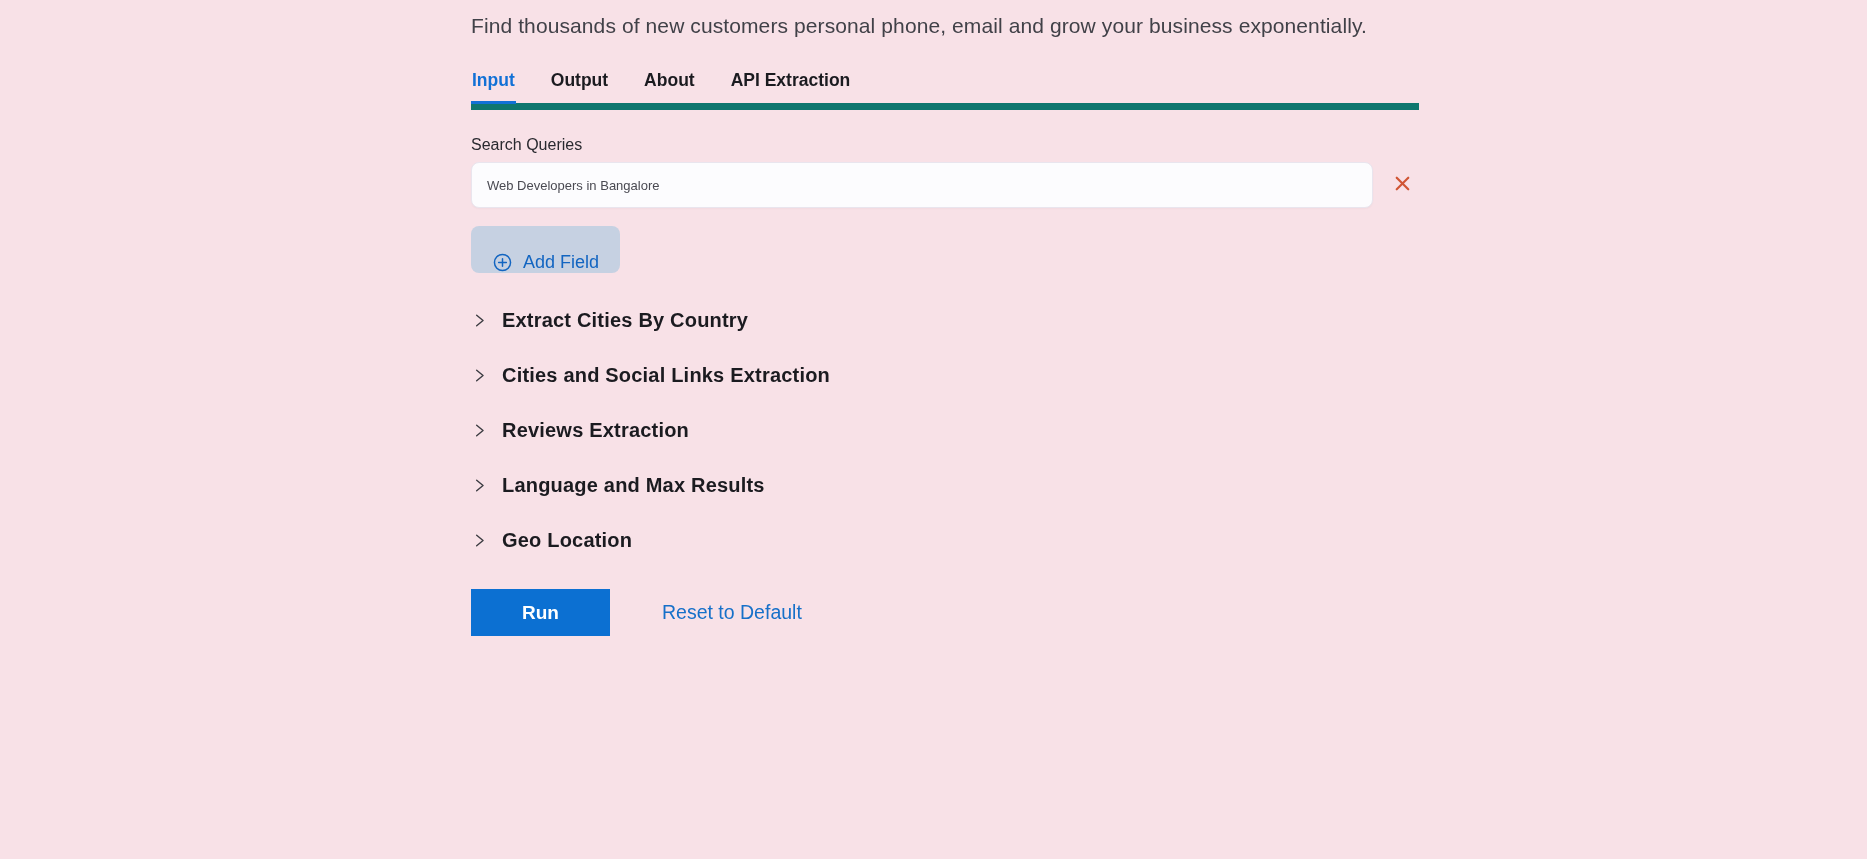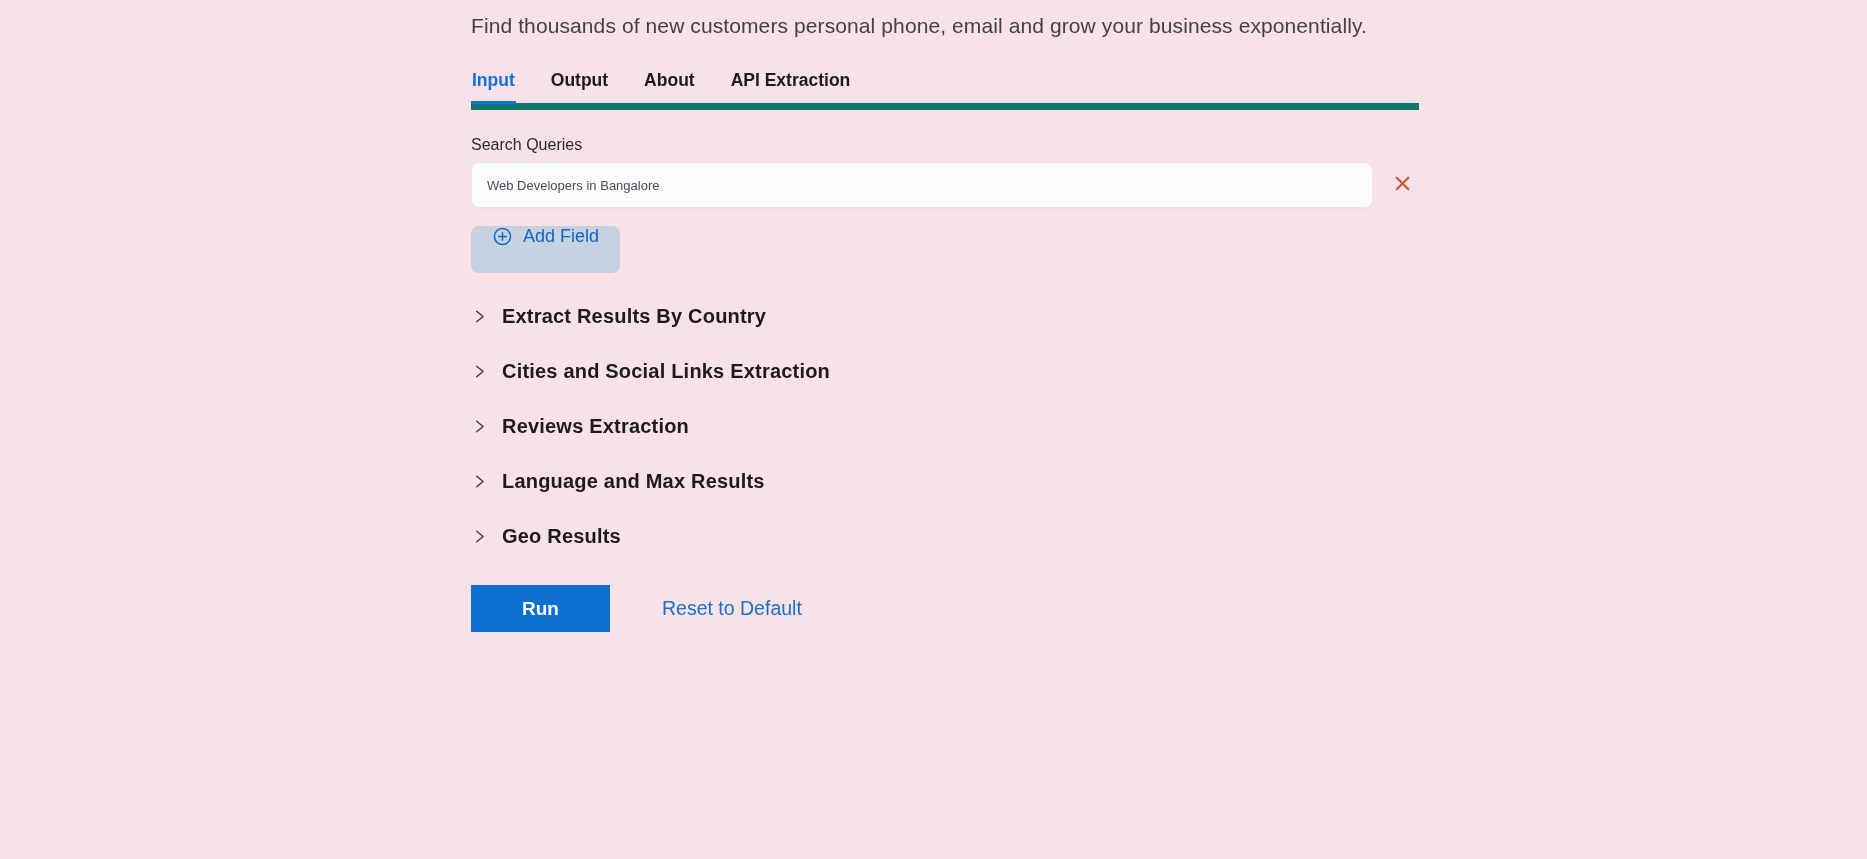--- a/index.html
+++ b/index.html
@@ -69,21 +69,21 @@
     width: 34px; height: 34px;
     display: flex; align-items: center; justify-content: center;
     background: transparent;
     border: none;
     cursor: pointer;
   }
   .add-field-btn {
     margin-top: 18px;
     height: 47px;
     display: inline-flex;
-    align-items: flex-start;
+    align-items: flex-end;
     gap: 10px;
     padding: 0 21px;
     background: #c6d1e2;
     border: none;
     border-radius: 8px;
     color: #1265c1;
     font-size: 18px;
     font-weight: 500;
     font-family: "Liberation Sans", sans-serif;
     cursor: pointer;
@@ -172,21 +172,21 @@
   </button>
 
   <div class="sections">
 
     <div class="section-row">
       <span class="chevron">
         <svg width="17" height="17" viewBox="0 0 24 24" fill="none">
           <polyline points="8,4.5 17,12 8,19.5" stroke="#3c3c42" stroke-width="2" fill="none" stroke-linecap="round" stroke-linejoin="round"></polyline>
         </svg>
       </span>
-      <span class="section-title">Extract Results By Country</span>
+      <span class="section-title">Extract Cities By Country</span>
     </div>
 
     <div class="section-row">
       <span class="chevron">
         <svg width="17" height="17" viewBox="0 0 24 24" fill="none">
           <polyline points="8,4.5 17,12 8,19.5" stroke="#3c3c42" stroke-width="2" fill="none" stroke-linecap="round" stroke-linejoin="round"></polyline>
         </svg>
       </span>
       <span class="section-title">Cities and Social Links Extraction</span>
     </div>
@@ -208,21 +208,21 @@
       </span>
       <span class="section-title">Language and Max Results</span>
     </div>
 
     <div class="section-row">
       <span class="chevron">
         <svg width="17" height="17" viewBox="0 0 24 24" fill="none">
           <polyline points="8,4.5 17,12 8,19.5" stroke="#3c3c42" stroke-width="2" fill="none" stroke-linecap="round" stroke-linejoin="round"></polyline>
         </svg>
       </span>
-      <span class="section-title">Geo Results</span>
+      <span class="section-title">Geo Location</span>
     </div>
 
   </div>
 
   <div class="actions">
     <button class="run-btn">Run</button>
     <a class="reset-link">Reset to Default</a>
   </div>
 
 </div>

